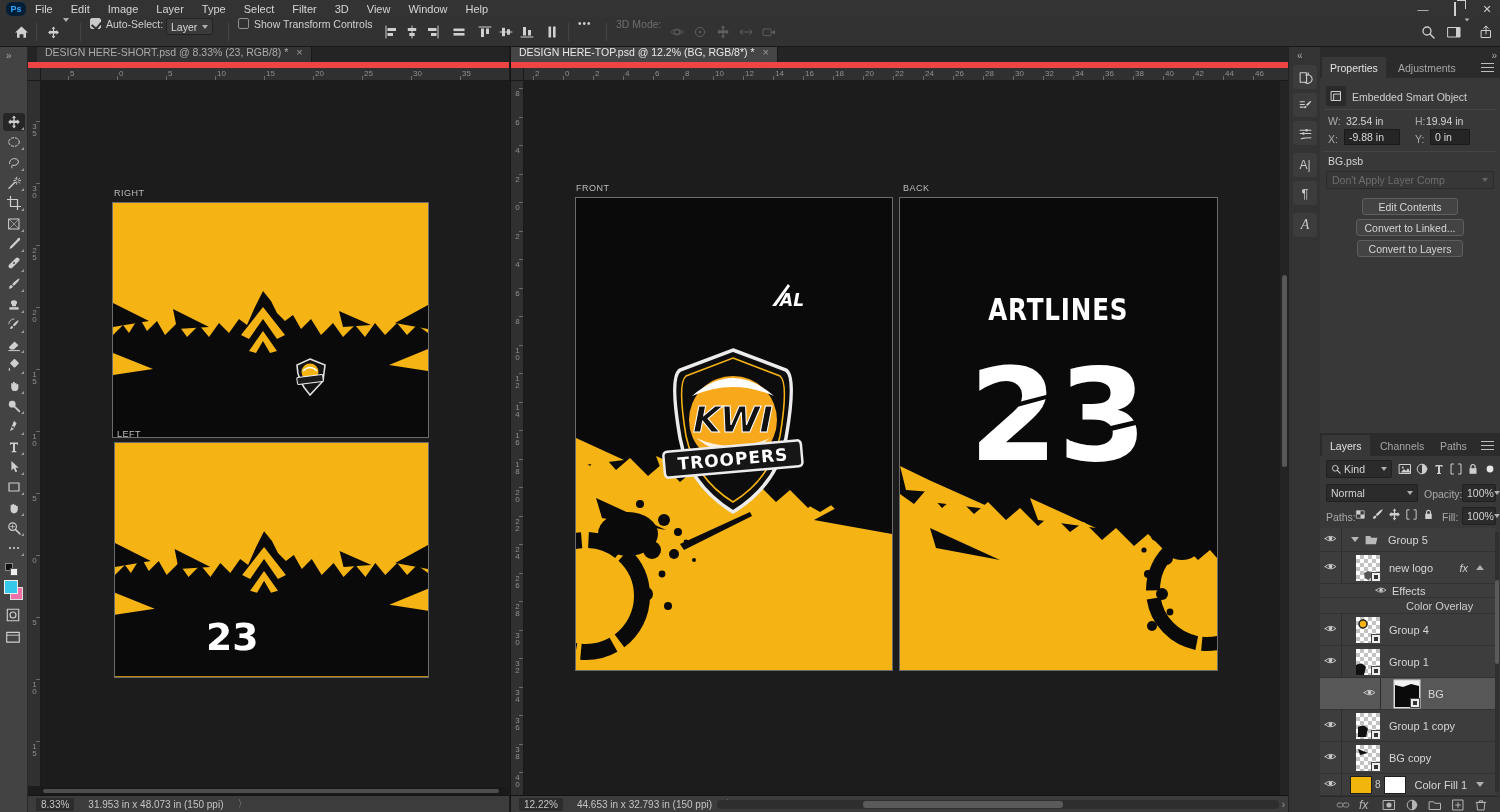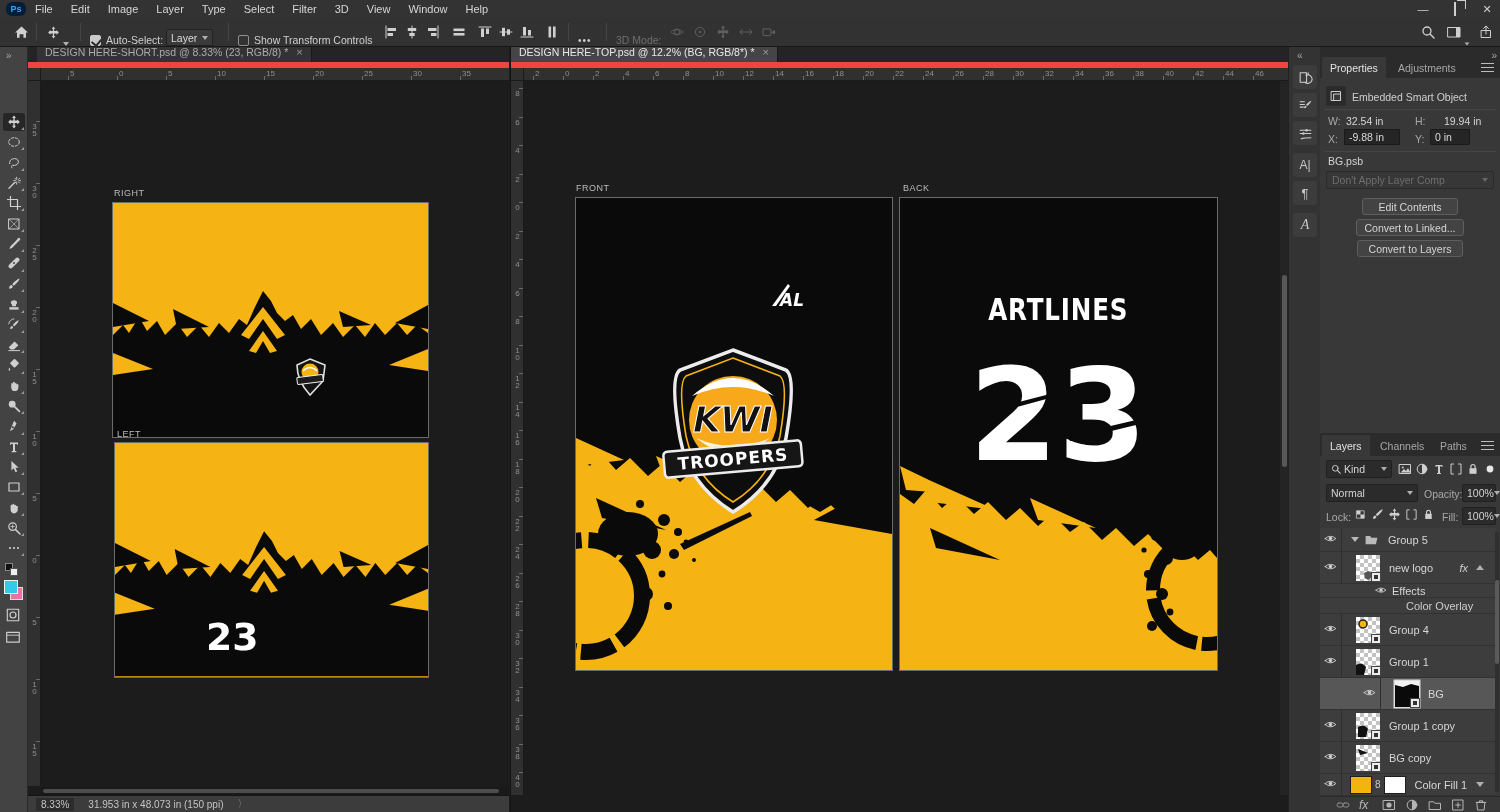--- a/index.html
+++ b/index.html
@@ -8,21 +8,21 @@
   
   #menubar{position:absolute;left:0;top:0;width:1500px;height:18px;background:#333333;display:flex;align-items:center;z-index:30;}
   #ps-logo{width:20px;height:14px;margin-left:6px;background:#001e36;color:#31a8ff;font-size:9px;font-weight:bold;display:flex;align-items:center;justify-content:center;border-radius:6px;}
   .menu-item{padding:0 9px;color:#d6d6d6;font-size:11px;line-height:18px;cursor:default;}
   #win-controls{position:absolute;right:6px;top:0;height:18px;display:flex;align-items:center;gap:18px;}
   .winbtn{color:#cfcfcf;font-size:11px;width:14px;text-align:center;}
   .restore-box{width:8px;height:8px;border:1px solid #cfcfcf;position:relative;}
   .restore-box:before{content:"";position:absolute;left:2px;top:-3px;width:8px;height:8px;border:1px solid #cfcfcf;border-bottom:none;border-left:none;}
   
   #optionsbar{position:absolute;left:0;top:18px;width:1500px;height:29px;background:#323232;border-bottom:1px solid #181818;z-index:29;}
-  .ob{position:absolute;top:0;height:28px;display:flex;align-items:flex-end;}
+  .ob{position:absolute;top:0;height:28px;display:flex;align-items:flex-start;}
   .ob-sep{position:absolute;top:5px;width:1px;height:18px;background:#454545;}
   .ob-label{color:#cfcfcf;font-size:10.5px;white-space:nowrap;}
   .ob-label.dim{color:#6e6e6e;}
   .checkbox{width:11px;height:11px;border:1px solid #909090;border-radius:2px;background:transparent;position:relative;}
   .checkbox.checked{background:#c9c9c9;border-color:#c9c9c9;}
   .checkbox.checked:before{content:"";position:absolute;left:2px;top:1px;width:5px;height:7px;border:solid #2a2a2a;border-width:0 2px 2px 0;transform:rotate(40deg);transform-origin:center;}
   .combo{height:17px;background:#3a3a3a;border:1px solid #222;border-radius:2px;display:flex;align-items:center;padding:0 4px;color:#d8d8d8;font-size:10.5px;gap:5px;}
   .chv{width:0;height:0;border-left:3.5px solid transparent;border-right:3.5px solid transparent;border-top:4px solid #b0b0b0;display:inline-block;}
   .chv.dim{border-top-color:#666;}
   .icon-btn{display:flex;align-items:center;justify-content:center;}
@@ -713,20 +713,30 @@
         <text x="193" y="122" text-anchor="middle" font-size="30" font-weight="bold" letter-spacing="1" fill="#ffffff">ARTLINES</text>
       </g>
       <text x="158" y="262" text-anchor="middle" font-size="128" font-weight="bold" fill="#ffffff">23</text>
       <path d="M96 210 L150 196 150 200 98 214 Z M168 238 L236 222 236 227 170 243 Z M112 286 L188 270 188 275 114 291 Z" fill="#0A0A0A"></path>
     </svg>
   </div>
     </div>
   <div class="vscroll" style="left:769px;top:34px;width:9px;height:714px;">
     <div class="scroll-thumb" style="left:2px;top:194px;width:5px;height:192px;background:#585858;"></div>
   </div>
+  <div class="statusbar" style="left:0;top:748px;width:778px;">
+    <span class="zoombox">12.22%</span>
+    <span class="status-dims">44.653 in x 32.793 in (150 ppi)</span>
+    <span class="status-arrow">〉</span>
+    <span class="status-arrow" style="margin-left:10px;">‹</span>
+    <div style="position:absolute;left:206px;top:4px;width:562px;height:9px;background:#2e2e2e;border-radius:4px;">
+      <div class="scroll-thumb" style="left:146px;top:1px;width:200px;height:7px;background:#5a5a5a;"></div>
+    </div>
+    <span class="status-arrow" style="position:absolute;right:4px;margin:0;">›</span>
+  </div>
   </div>
 
 <div id="dock">
     <div style="position:absolute;left:8px;top:3px;" class="collapse-gl">«</div>
     <div class="dock-btn" style="top:18px;">
       <svg width="15" height="15" viewBox="0 0 14 14" fill="none" stroke-linecap="round" stroke-linejoin="round">
         <rect x="2" y="2.5" width="6" height="9" stroke="#cfcfcf"></rect>
         <path d="M9.5 4.5a4 4 0 1 1-3 7" stroke="#cfcfcf"></path>
         <path d="M9.5 2.5v2.2H7.3" stroke="#cfcfcf"></path>
       </svg>
@@ -766,21 +776,21 @@
       <svg width="14" height="14" viewBox="0 0 14 14" fill="none" stroke-linecap="round" stroke-linejoin="round">
         <rect x="2.5" y="2.5" width="9" height="9" stroke="#cfcfcf"></rect>
         <rect x="5" y="5" width="6.5" height="6.5" fill="#383838" stroke="#cfcfcf"></rect>
       </svg>
     </div>
   <div class="pvalue" style="left:32px;top:44px;color:#cfcfcf;">Embedded Smart Object</div>
   <div class="divline" style="top:62px;"></div>
   <div class="plabel" style="left:8px;top:68px;">W:</div>
   <div class="pvalue" style="left:26px;top:68px;">32.54 in</div>
   <div class="plabel" style="left:95px;top:68px;">H:</div>
-  <div class="pvalue" style="left:124px;top:68px;">19.94 in</div>
+  <div class="pvalue" style="left:106px;top:68px;">19.94 in</div>
   <div class="plabel" style="left:8px;top:86px;">X:</div>
   <div class="pinput" style="left:24px;top:82px;width:56px;">-9.88 in</div>
   <div class="plabel" style="left:95px;top:86px;">Y:</div>
   <div class="pinput" style="left:110px;top:82px;width:40px;">0 in</div>
   <div class="divline" style="top:104px;"></div>
   <div class="pvalue" style="left:8px;top:108px;">BG.psb</div>
   <div class="pcombo" style="left:6px;top:124px;width:168px;color:#6e6e6e;">
     <span>Don't Apply Layer Comp</span>
       <span class="chv dim"></span>
   </div>
@@ -829,21 +839,21 @@
   </div>
   <div class="minicombo" style="left:6px;top:437px;width:92px;">
     <span>Normal</span>
       <span class="chv"></span>
   </div>
   <div class="plabel" style="left:104px;top:441px;">Opacity:</div>
   <div class="minicombo" style="left:142px;top:437px;width:34px;">
     <span>100%</span>
       <span class="chv"></span>
   </div>
-  <div class="plabel" style="left:6px;top:464px;">Lock:</div>
+  <div class="plabel" style="left:6px;top:464px;">Paths:</div>
   <div style="position:absolute;left:34px;top:461px;display:flex;gap:4px;">
     <span><svg width="13" height="13" viewBox="0 0 14 14" fill="none" stroke-linecap="round" stroke-linejoin="round">
           <path d="M3 3h4v4H3zM7 7h4v4H7z" fill="#cfcfcf"></path>
           <rect x="3" y="3" width="8" height="8" stroke="#cfcfcf" stroke-width=".8"></rect>
         </svg></span>
     <span><svg width="13" height="13" viewBox="0 0 14 14" fill="none" stroke-linecap="round" stroke-linejoin="round">
           <path d="M12.6 1.4C10.7 1.4 6.3 5.8 5.2 7.3l1.5 1.5C8.2 7.7 12.6 3.4 12.6 1.4zM4.6 8C3.3 8 2.1 9.3 2.1 11.7c2.4 0 3.7-1.2 3.7-2.4z" fill="#cfcfcf"></path>
         </svg></span>
     <span><svg width="13" height="13" viewBox="0 0 14 14" fill="none" stroke-linecap="round" stroke-linejoin="round">
           <path d="M7 .5 9 2.9H7.7v2.6h2.6V4.2L12.8 7l-2.5 2.4V8.1H7.7v2.6H9L7 13.5 5 10.7h1.3V8.1H3.7v1.3L1.2 7l2.5-2.8v1.3h2.6V2.9H5z" fill="#cfcfcf"></path>

